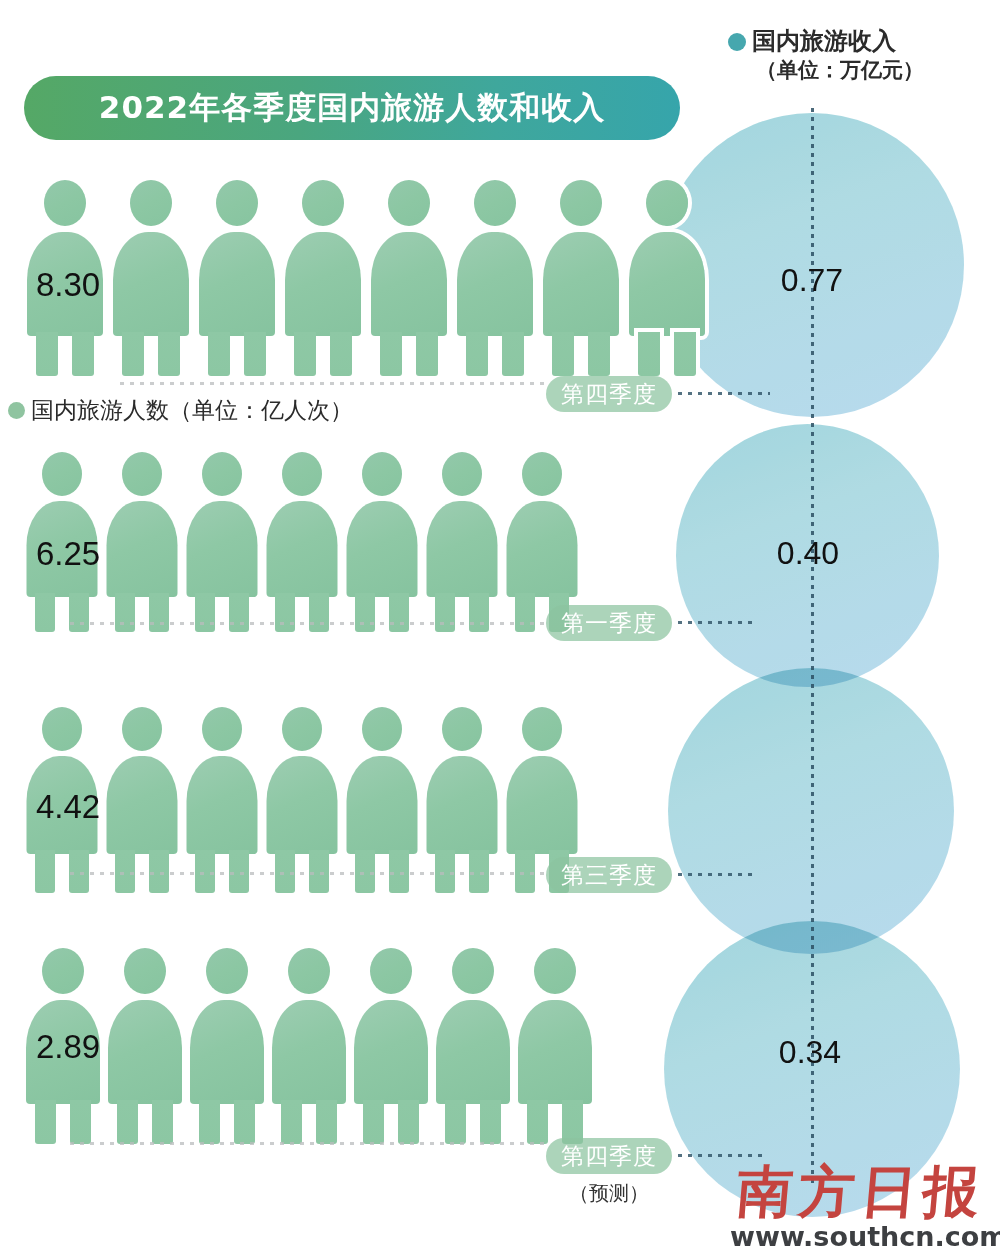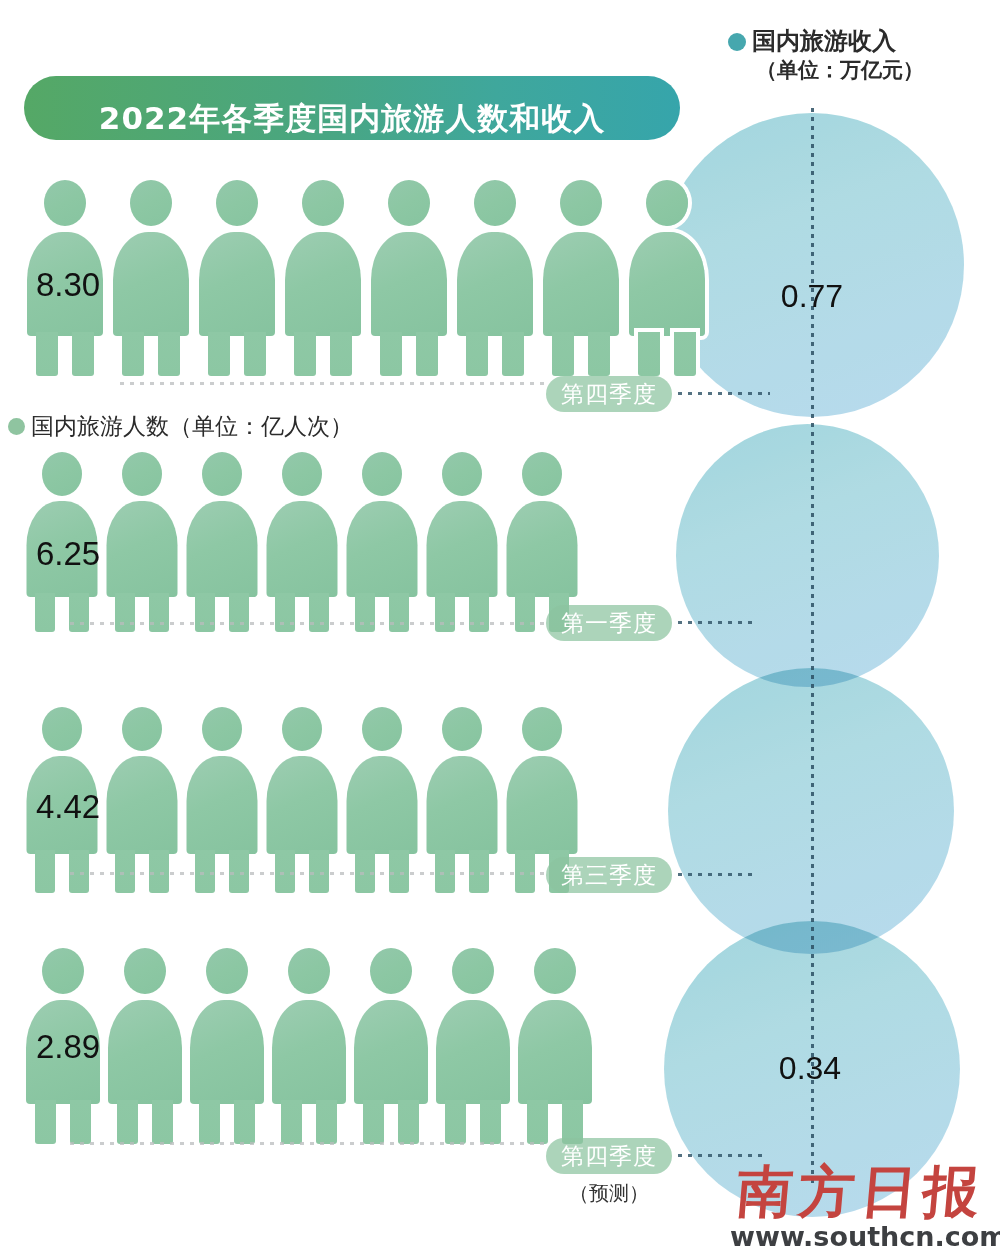--- a/index.html
+++ b/index.html
@@ -15,46 +15,46 @@
   .legend .dot{width:18px;height:18px;border-radius:50%;flex:0 0 auto;margin-top:7px;}
   .legend .txt{font-size:24px;color:#2b2b2b;line-height:1.28;
                font-family:"DejaVu Sans","Liberation Sans",sans-serif;white-space:nowrap;}
   .legend .txt .sub{display:block;font-size:21px;}
 
   #legend-income{top:26px;left:728px;font-weight:bold;}
   #legend-income .dot{background:#46a7ae;}
   #legend-income .txt{text-align:left;}
   #legend-income .sub{padding-left:4px;}
 
-  #legend-people{top:412px;left:8px;}
+  #legend-people{top:396px;left:8px;}
   #legend-people .dot{width:17px;height:17px;background:#8fc4a0;margin-top:6px;}
   #legend-people .txt{font-size:23px;}
 
   
   #title-bar{
     position:absolute;left:24px;top:76px;width:656px;height:64px;
     border-radius:32px;
     background:linear-gradient(90deg,#55a866 0%,#4aa67f 42%,#3fa79c 72%,#36a5ab 100%);
-    display:flex;align-items:flex-end;justify-content:center;
+    display:flex;align-items:center;justify-content:center;
   }
   #title-bar .t{
     color:#ffffff;font-size:31px;font-weight:bold;letter-spacing:1px;
     font-family:"DejaVu Sans","Liberation Sans",sans-serif;
   }
 
   
   .bubble{
     position:absolute;border-radius:50%;
     background:linear-gradient(160deg,#8ccdd6 0%,#9ed3dd 38%,#a8d2ea 100%);
     opacity:.82;mix-blend-mode:multiply;
   }
   .bubble-val{
     position:absolute;color:#111;font-size:32px;
     font-family:"Liberation Sans","DejaVu Sans",sans-serif;
-    text-align:center;width:160px;margin-top:16px;
+    text-align:center;width:160px;
   }
 
   
   #spine{
     position:absolute;left:811px;top:108px;width:3px;height:1080px;
     background-image:linear-gradient(to bottom,#2b4f63 0 4px,rgba(0,0,0,0) 4px 9px);
     background-size:3px 9px;opacity:.85;
   }
   .people{position:absolute;left:22px;display:flex;align-items:flex-end;}
   .person{position:relative;flex:0 0 auto;}
@@ -138,20 +138,21 @@
   </div>
 
   <div class="bubble" style="left:660px;top:113px;width:304px;height:304px;"></div>
   <div class="bubble" style="left:676px;top:424px;width:263px;height:263px;"></div>
   <div class="bubble" style="left:668px;top:668px;width:286px;height:286px;"></div>
   <div class="bubble" style="left:664px;top:921px;width:296px;height:296px;"></div>
 
   <div id="spine"></div>
 
   <div class="bubble-val" style="left:732px;top:262px;">0.77</div>
+  <div class="bubble-val" style="left:728px;top:535px;">0.40</div>
   <div class="bubble-val" style="left:730px;top:1034px;">0.34</div>
 
   <div class="people" style="top:180px;">
     <div class="person" style="width:86px;height:196px;">
       <span class="head" style="width:42px;height:46px;"></span>
       <span class="body" style="top:52px;width:76px;height:104px;"></span>
       <span class="leg" style="left:14px;top:152px;width:22px;height:44px;"></span>
       <span class="leg" style="left:50px;top:152px;width:22px;height:44px;"></span>
     </div>
     <div class="person" style="width:86px;height:196px;">

